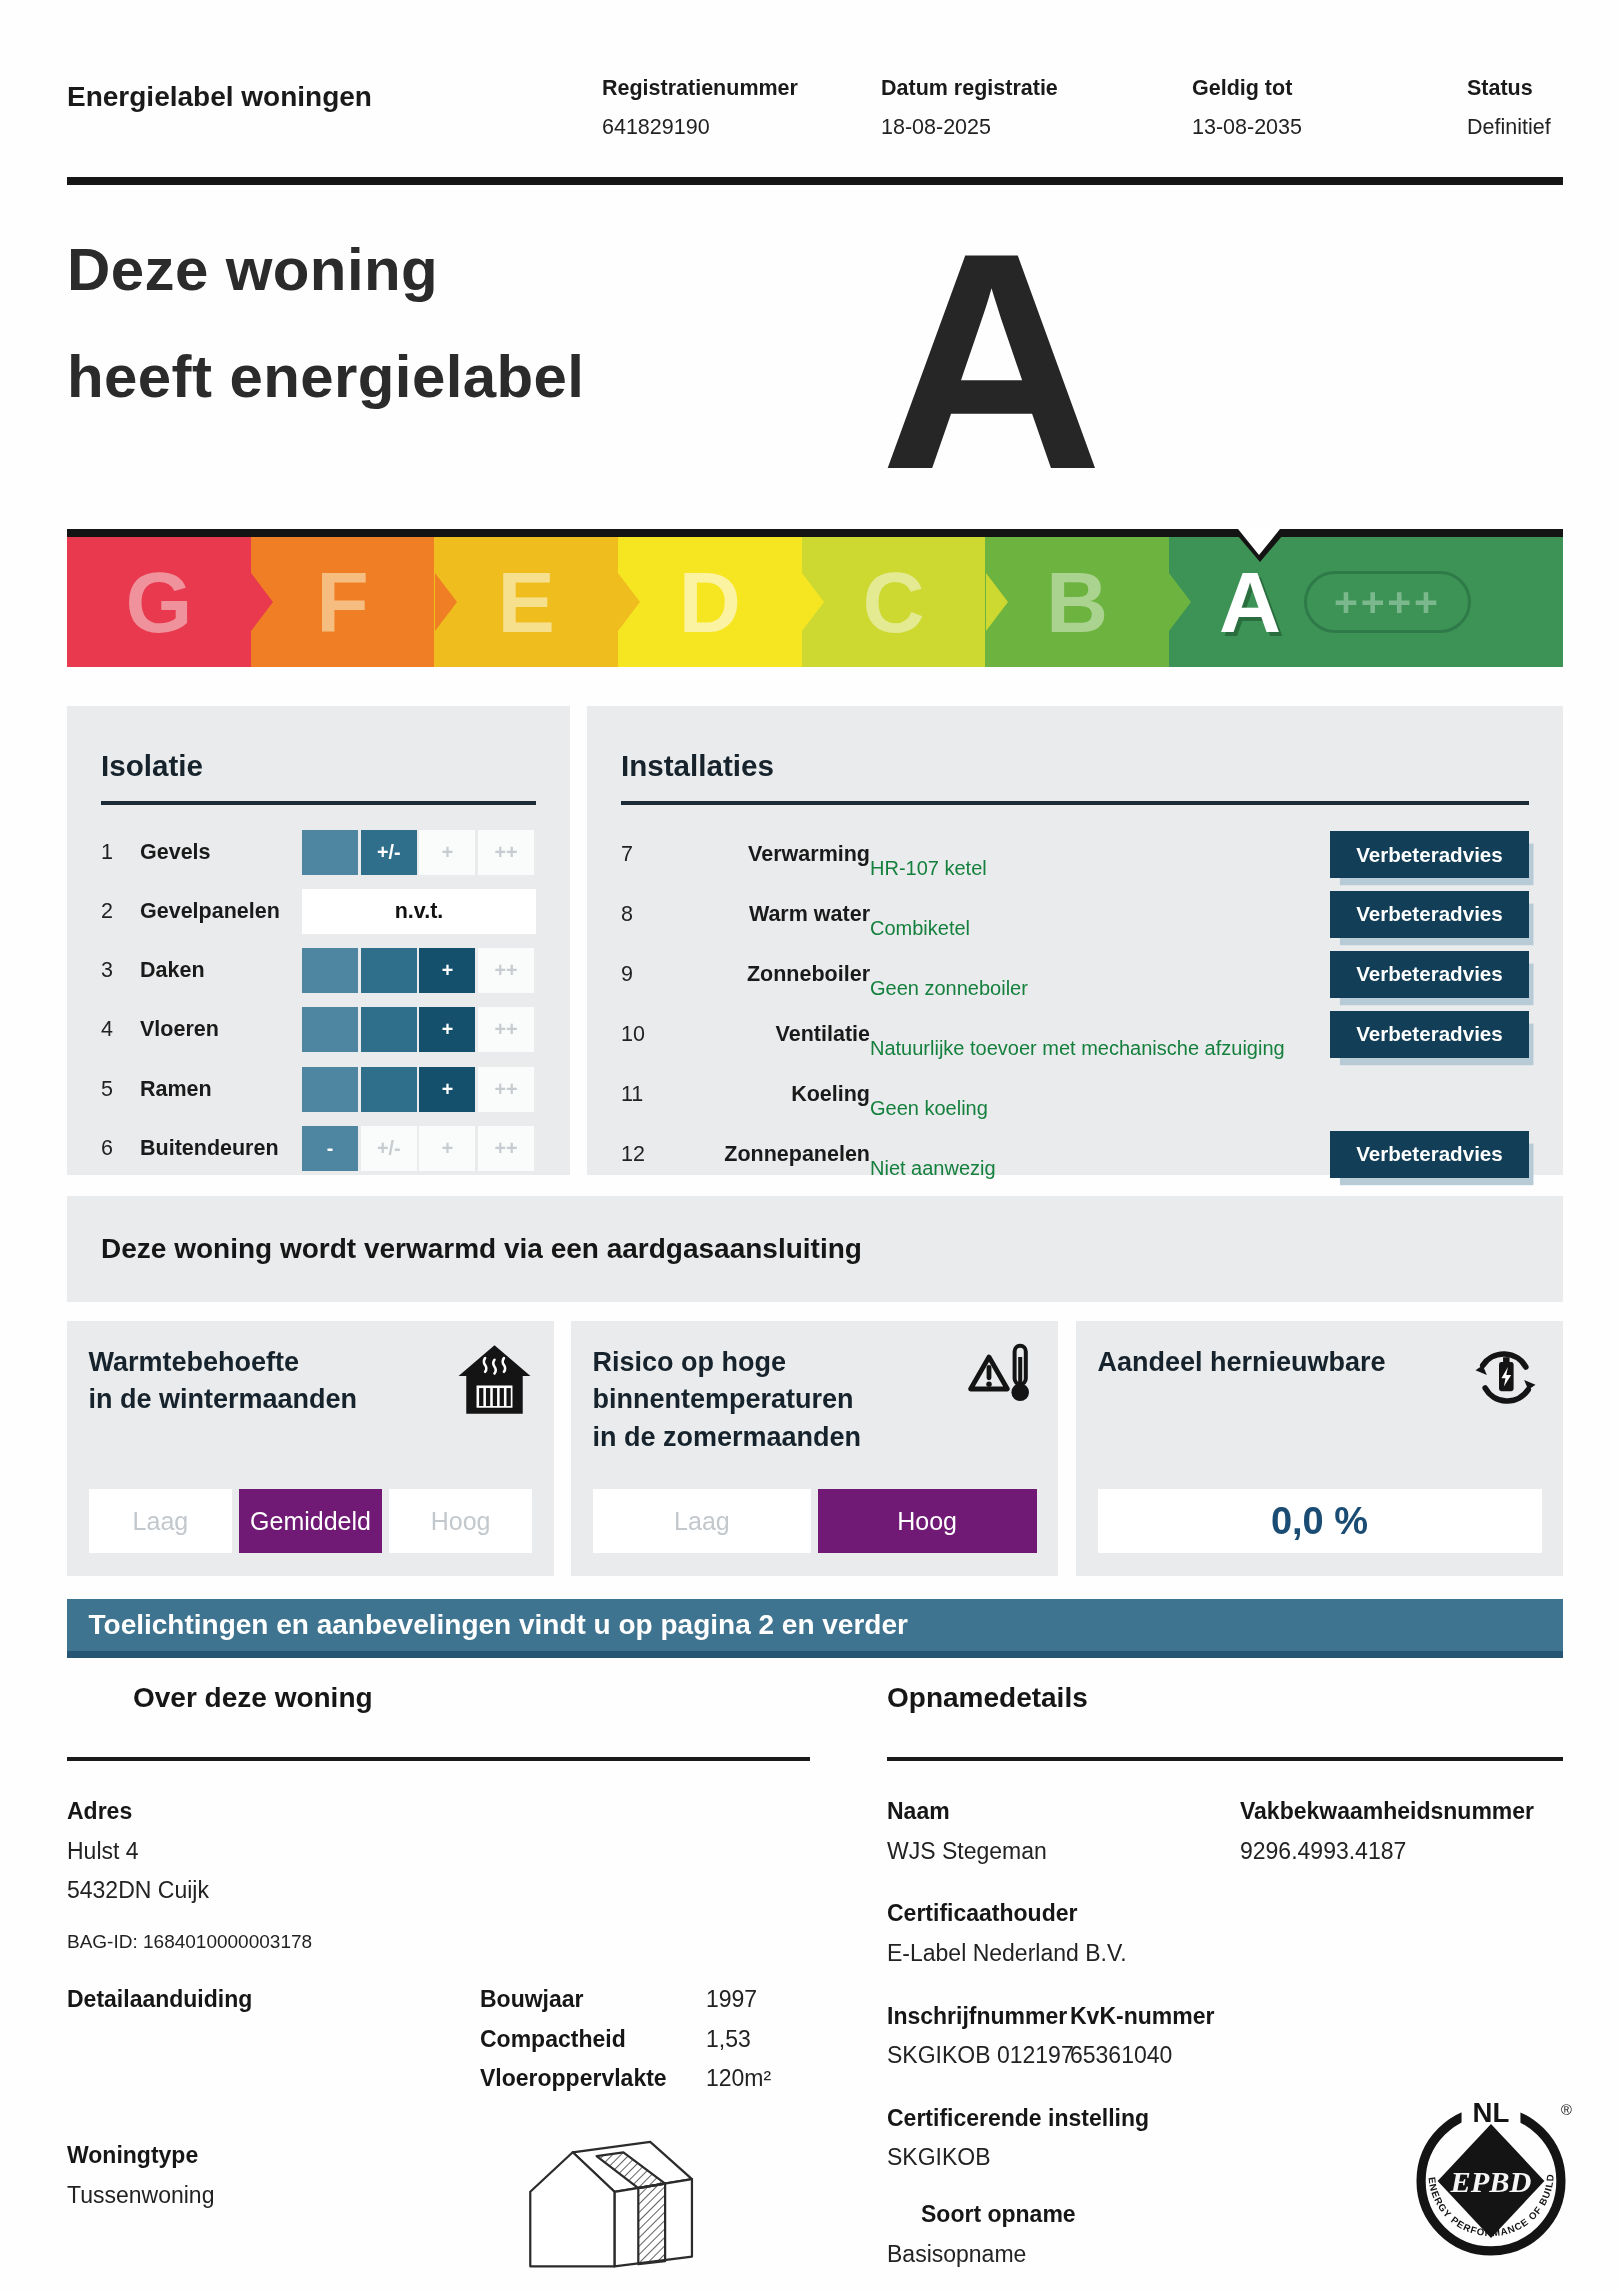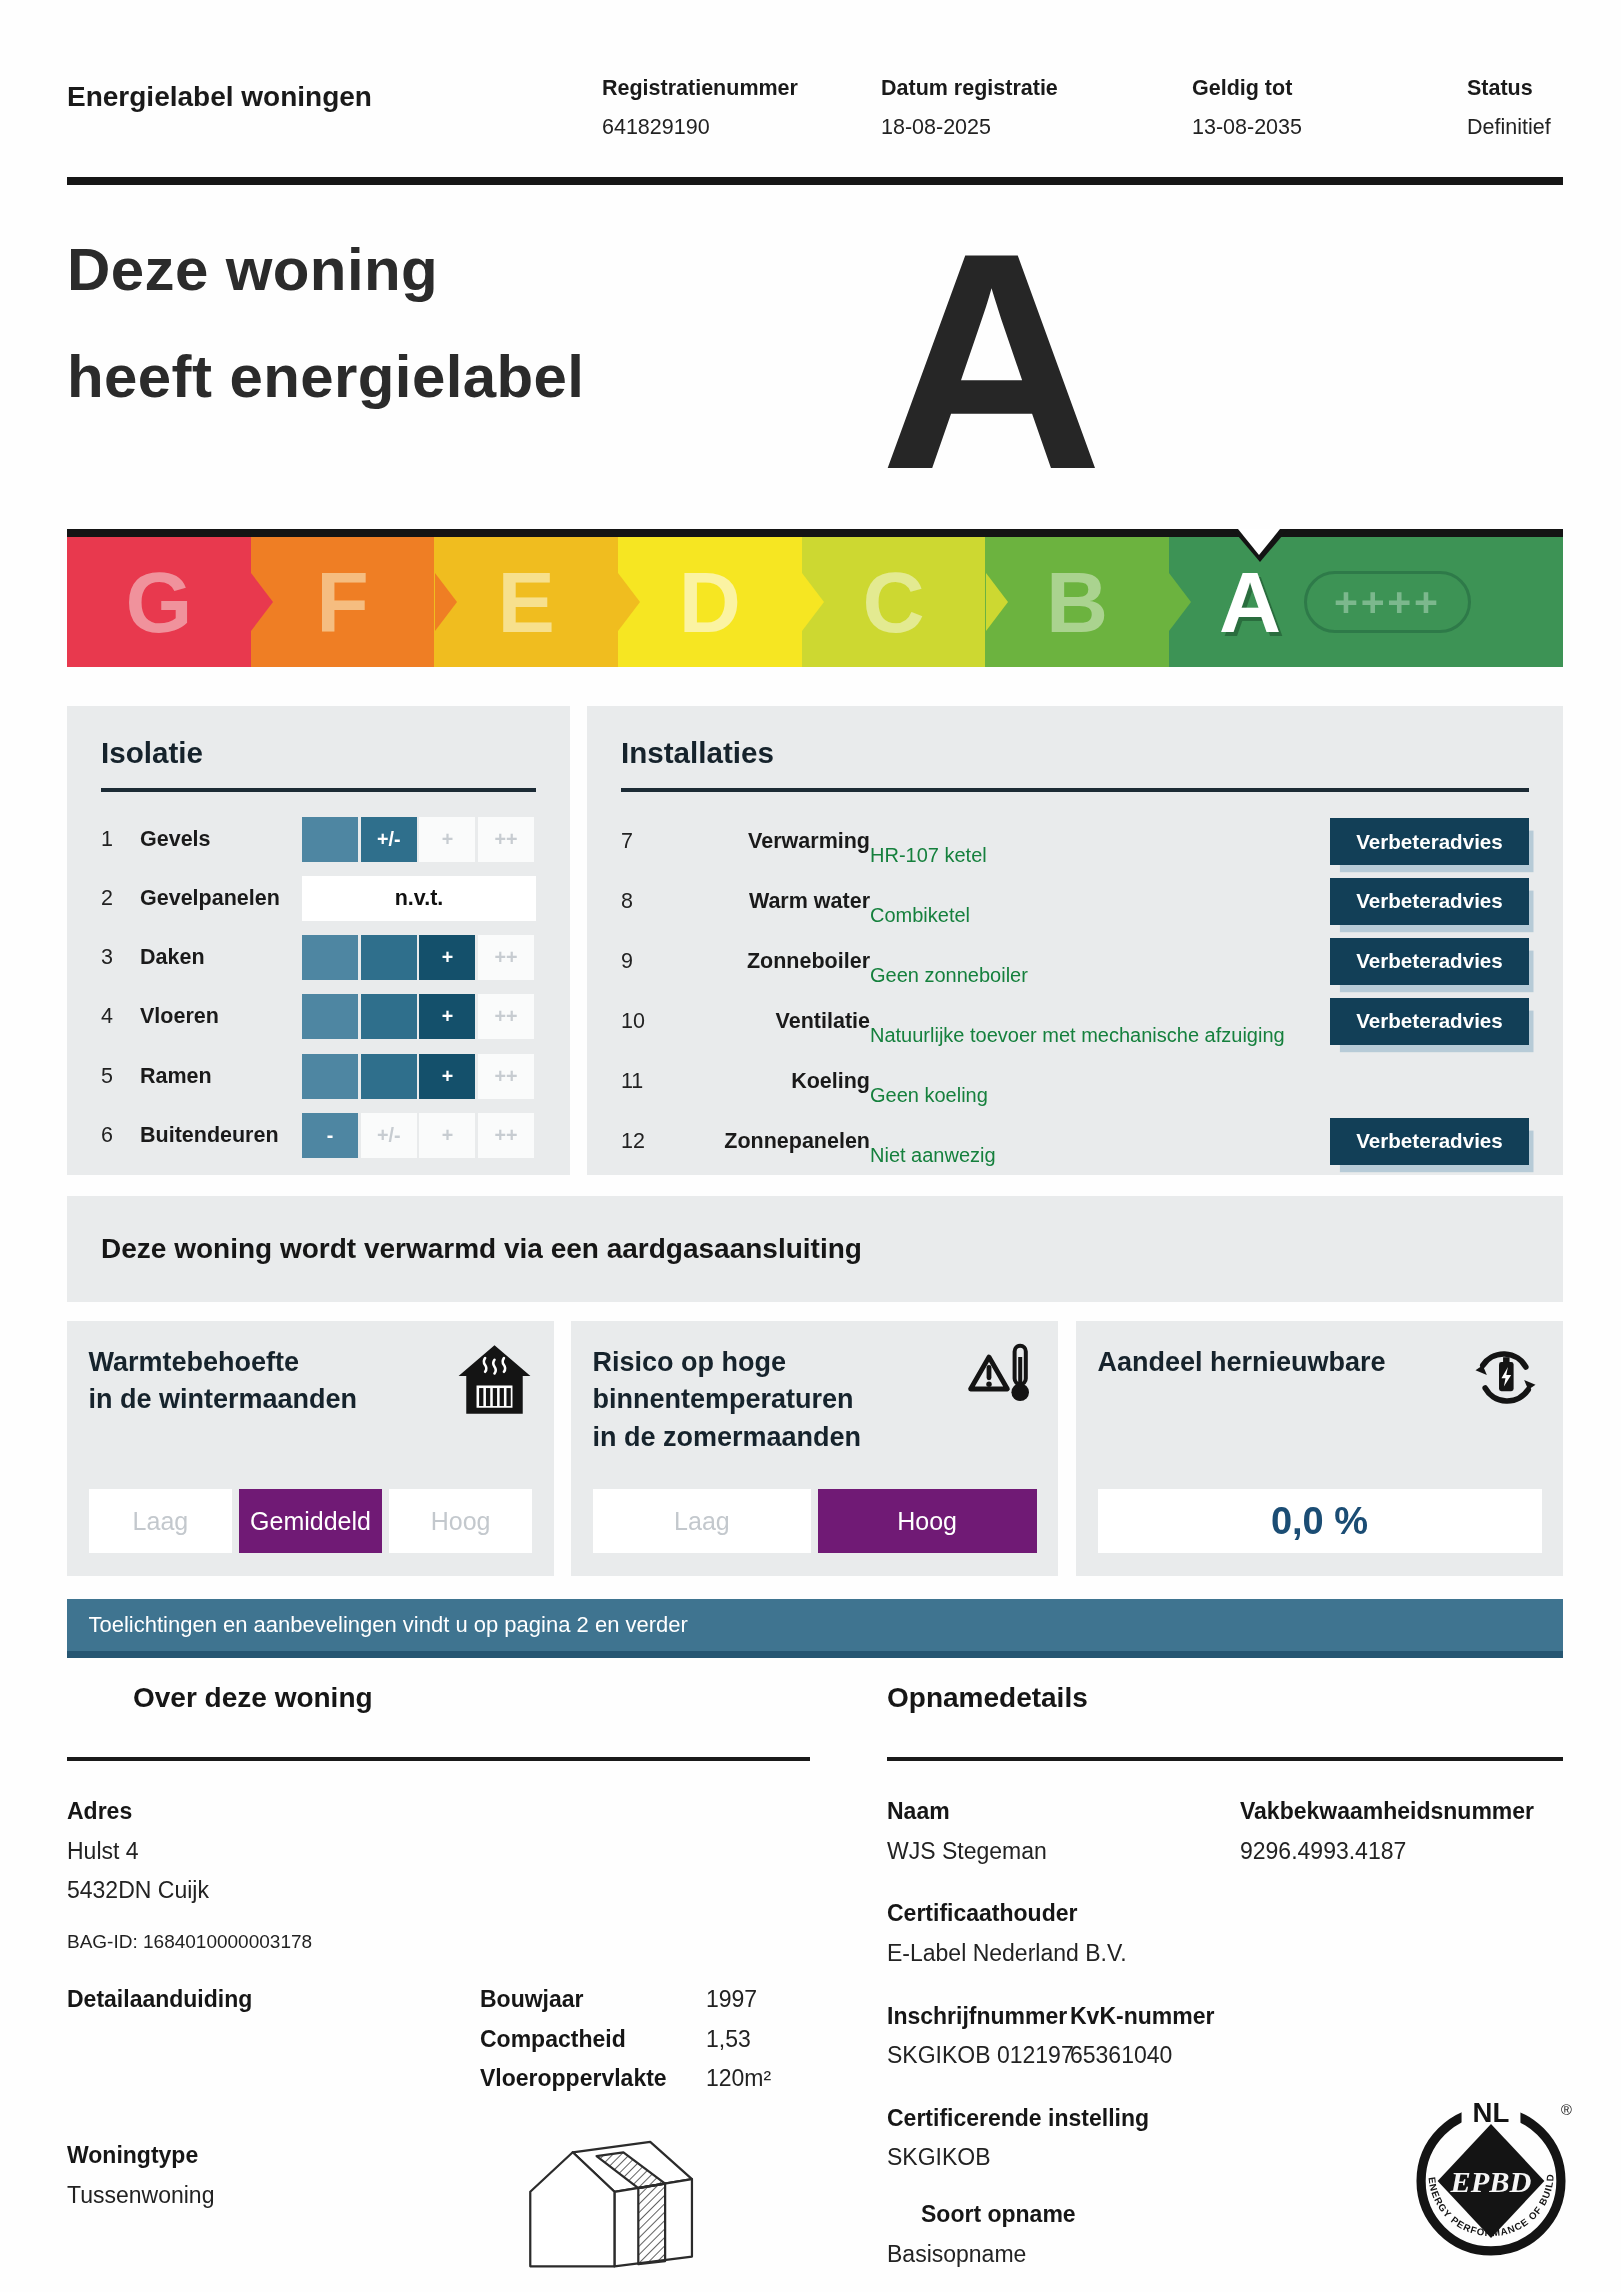--- a/index.html
+++ b/index.html
@@ -32,21 +32,21 @@
       letter-spacing:2.7px;padding:7.2px 27px;line-height:1;}
   .notch-outer{left:1165px;top:-8px;width:0;height:0;border-left:28px solid transparent;
       border-right:28px solid transparent;border-top:33px solid #141414;z-index:4;}
   .notch-inner{left:1171px;top:-8px;width:0;height:0;border-left:21.5px solid transparent;
       border-right:21.5px solid transparent;border-top:26px solid #ffffff;z-index:5;}
 
   
   .panel{top:706px;height:469px;background:#e9ebec;box-sizing:border-box;padding:30px 34px;}
   .panel-left{left:67px;width:503px;}
   .panel-right{left:587px;width:976px;}
-  .panel-title{font-size:29.6px;font-weight:bold;color:#16232c;margin:0 0 18px 0;}
+  .panel-title{font-size:29.6px;font-weight:bold;color:#16232c;margin:13px 0 18px 0;}
   .panel-rule{height:3.6px;background:#1c2b35;margin-bottom:25px;}
   .irow{display:flex;align-items:center;height:45px;margin-bottom:14.3px;}
   .num{width:39px;font-size:21.5px;color:#222;flex:none;}
   .ilabel{font-size:21.5px;font-weight:bold;color:#1a1a1a;flex:none;}
   .cells{margin-left:auto;display:flex;gap:2.7px;width:234px;flex:none;}
   .cell{width:56px;height:45px;display:flex;align-items:center;justify-content:center;
         font-size:19.7px;font-weight:bold;box-sizing:border-box;}
   .cell.f0{background:#4e86a2;}
   .cell.f1{background:#2f6f8c;}
   .cell.f2{background:#14506b;}
@@ -77,21 +77,21 @@
   .rating{position:absolute;left:21.5px;right:21.5px;bottom:23px;height:64px;display:flex;gap:6.3px;}
   .rcell{flex:1;background:#ffffff;color:#c3c8cd;font-size:25px;font-weight:normal;display:flex;
       align-items:center;justify-content:center;}
   .rcell.on{background:#701a75;color:#ffffff;}
   .pct-box{position:absolute;left:21.5px;right:21.5px;bottom:23px;height:64px;background:#fff;display:flex;
       align-items:center;justify-content:center;font-size:38px;font-weight:bold;color:#1b4d74;}
 
   
   .note-banner{left:67px;top:1599px;width:1496px;height:59px;background:#3f7490;border-bottom:7.2px solid #265672;
       display:flex;align-items:center;box-sizing:border-box;padding:0 21.5px;}
-  .note-banner span{color:#ffffff;font-size:22px;font-weight:normal;}
+  .note-banner span{color:#ffffff;font-size:28px;font-weight:bold;}
 
   
   .sec-title{top:1682px;font-size:28px;font-weight:bold;color:#161616;}
   .sec-rule{top:1757px;height:3.6px;background:#1a1a1a;}
   .flabel{font-size:23px;font-weight:bold;color:#161616;}
   .fvalue{font-size:23px;color:#222;}
   .fsmall{font-size:19px;color:#222;}
 </style>
 </head>
 <body>

